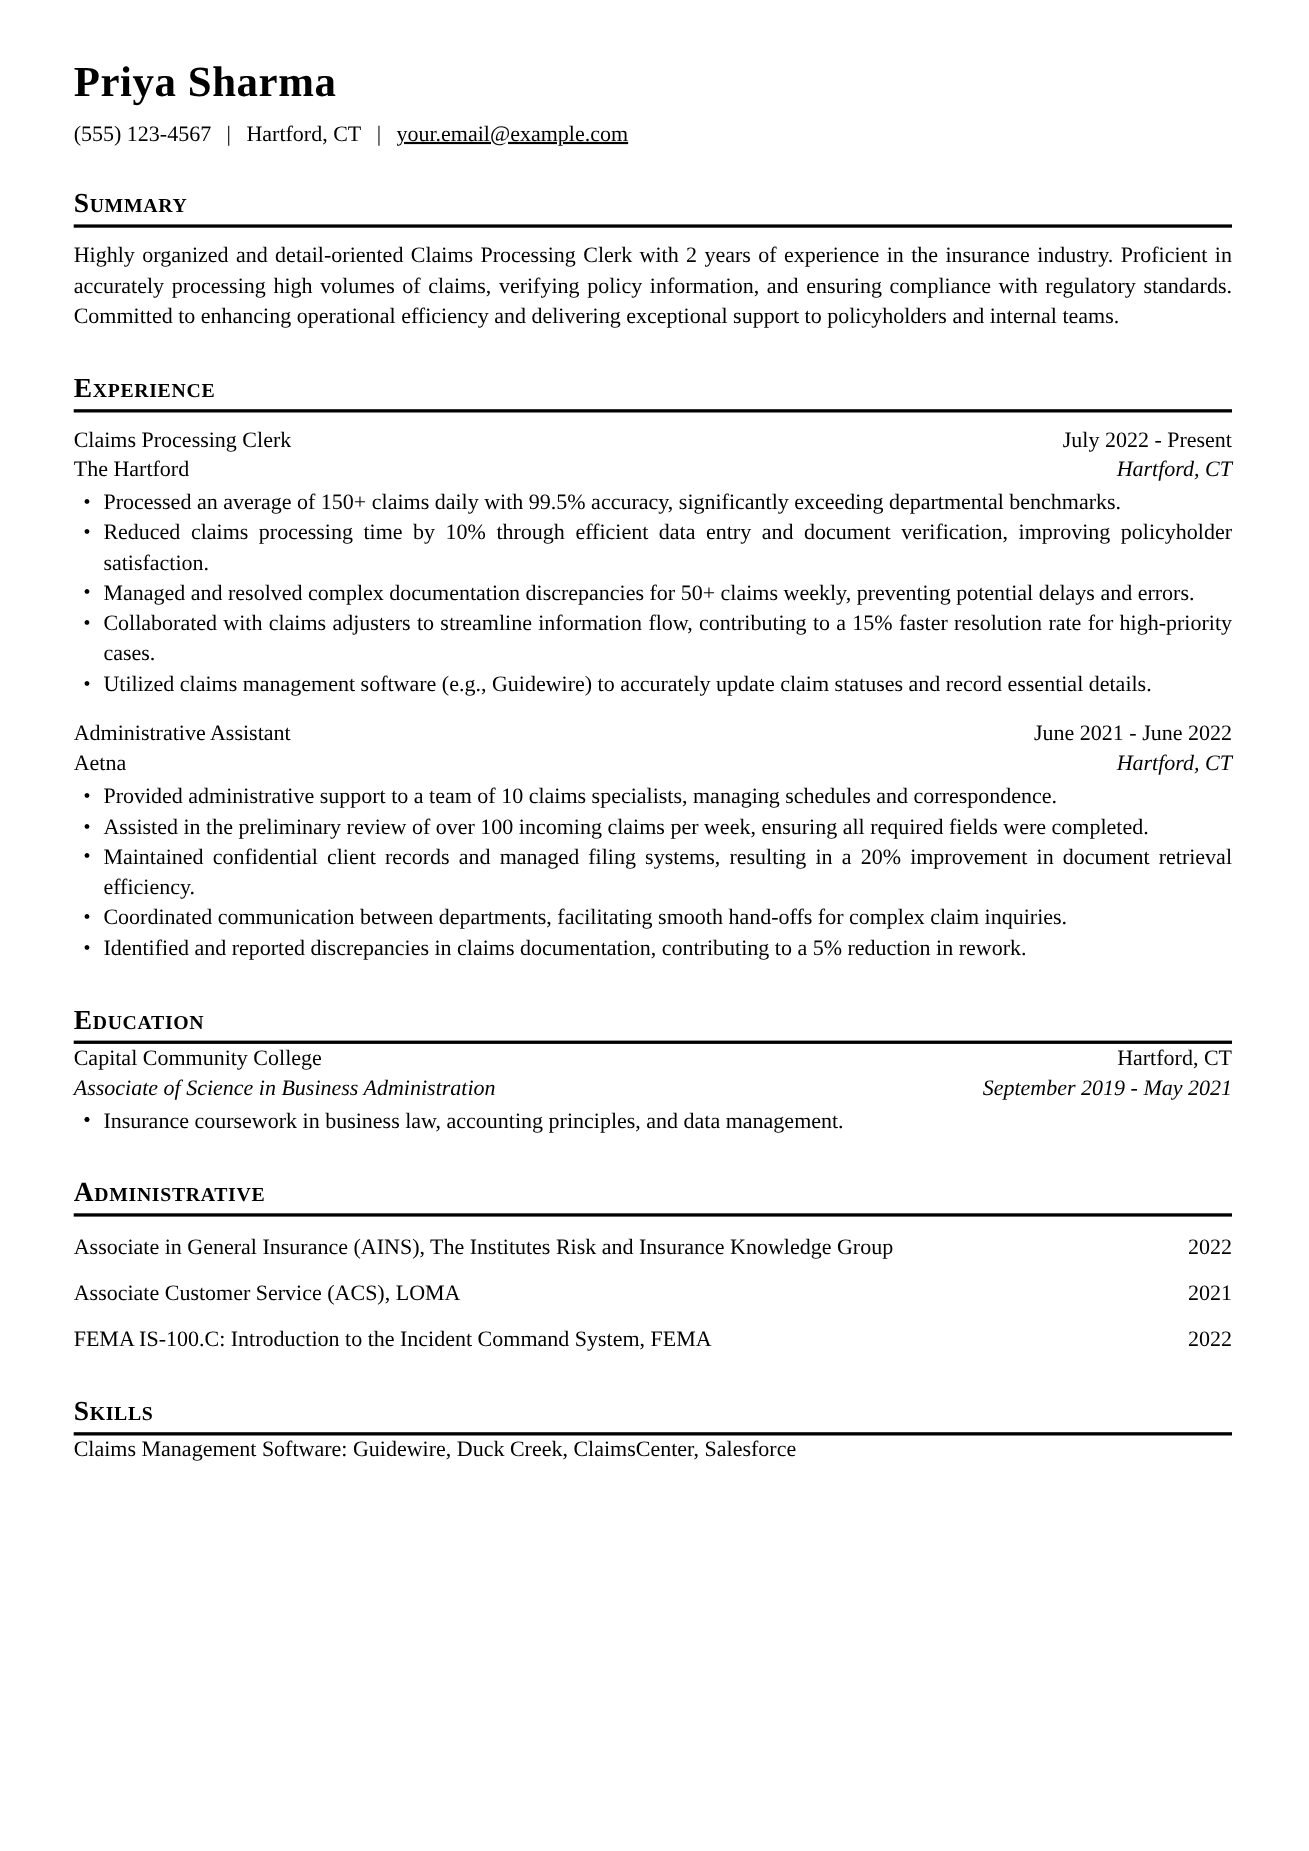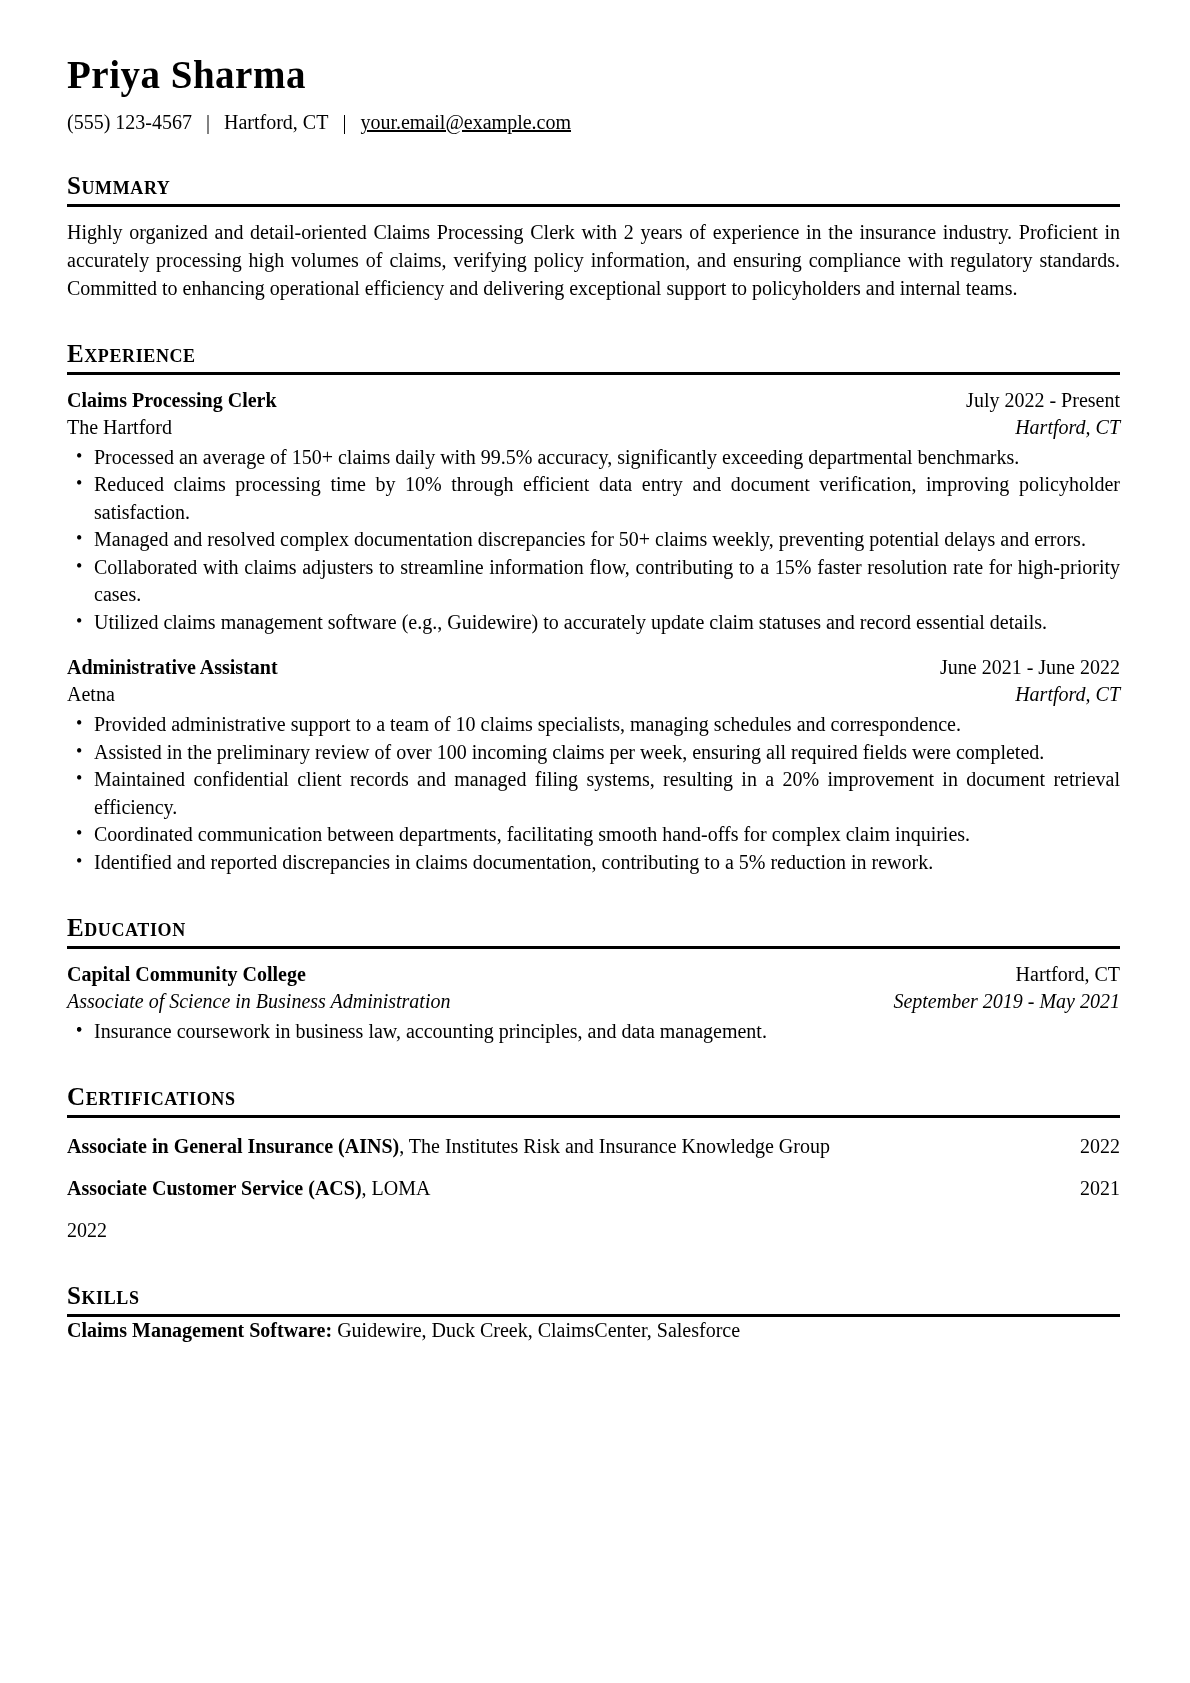--- a/index.html
+++ b/index.html
@@ -49,38 +49,38 @@
   }
   .job { margin-top: 12px; }
   .job + .job { margin-top: 18px; }
   .row {
     display: flex;
     justify-content: space-between;
     align-items: baseline;
     font-size: 20px;
     line-height: 27px;
   }
-  .b { font-weight: bold; }
+  .b { font-weight: normal; }
   .i { font-style: italic; }
   .bullets { margin-top: 3px; }
   .bullet {
     position: relative;
     padding-left: 27px;
     font-size: 20px;
     line-height: 27.5px;
     text-align: justify;
     hyphens: auto;
     -webkit-hyphens: auto;
   }
   .bullet .dot {
     position: absolute;
     left: 9px; top: -1px;
     font-size: 18px;
   }
-  .edu-block { margin-top: 12px; }
+  .edu-block { }
   .cert-row {
     display: flex;
     justify-content: space-between;
     align-items: baseline;
     font-size: 20px;
     line-height: 27px;
     margin-top: 15px;
     gap: 36px;
   }
   .cert-row:first-of-type { margin-top: 13px; }
@@ -152,31 +152,32 @@
     <div class="row">
       <span class="i">Associate of Science in Business Administration</span>
       <span class="i">September 2019 - May 2021</span>
     </div>
     <div class="bullets">
       <div class="bullet"><span class="dot">•</span></div>
       <div class="bullet"><span class="dot">•</span><span>Insurance coursework in business law, accounting principles, and data management.</span></div>
     </div>
   </div>
 
-  <div class="sec-title">Certifications</div>
+  <div class="sec-title">Administrative</div>
 
   <div class="cert-row">
     <span class="cert-left"><span class="b">Associate in General Insurance (AINS)</span><span>, </span><span>The Institutes Risk and Insurance Knowledge Group</span></span>
     <span>2022</span>
   </div>
   <div class="cert-row">
     <span class="cert-left"><span class="b">Associate Customer Service (ACS)</span><span>, </span><span>LOMA</span></span>
     <span>2021</span>
   </div>
   <div class="cert-row">
+    <span class="cert-left"><span class="b">FEMA IS-100.C: Introduction to the Incident Command System</span><span>, </span><span>FEMA</span></span>
     <span>2022</span>
   </div>
 
   <div class="sec-title">Skills</div>
 
   <div class="skills-line">
     <span class="b">Claims Management Software:</span>
     <span>Guidewire, Duck Creek, ClaimsCenter, Salesforce</span>
   </div>
 

